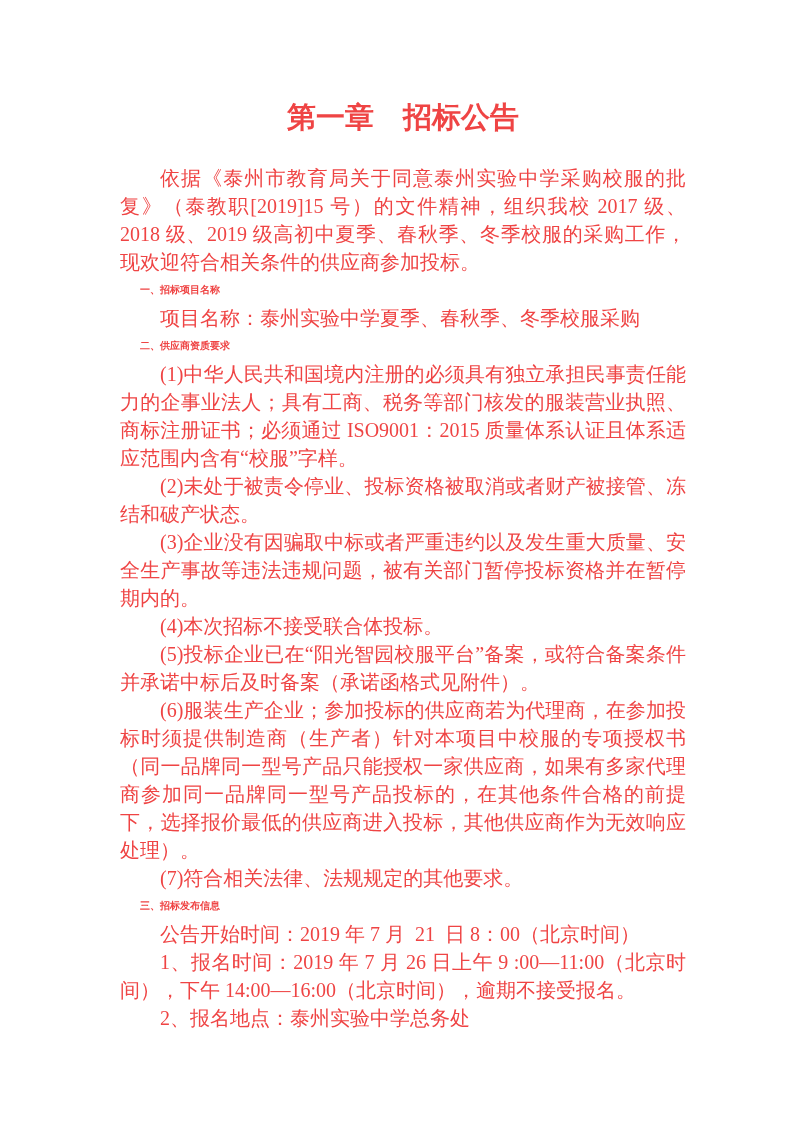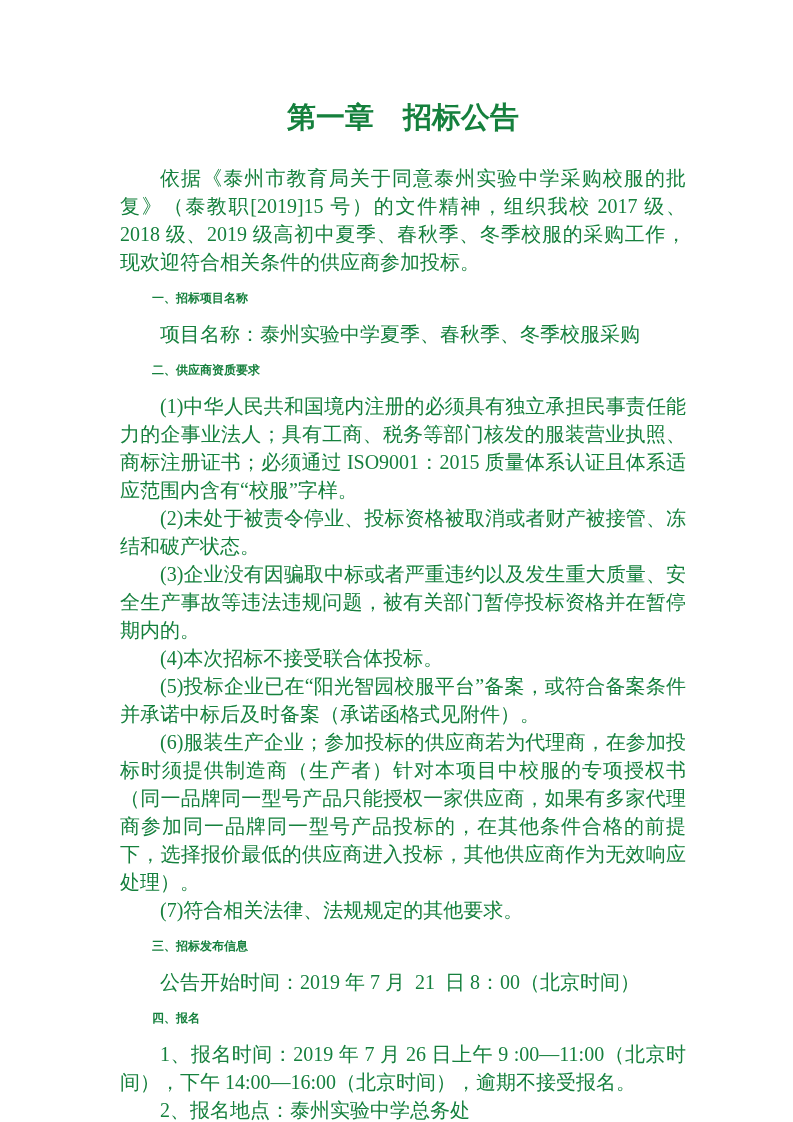--- a/index.html
+++ b/index.html
@@ -7,40 +7,40 @@
     margin: 0;
     padding: 0;
     background: #ffffff;
   }
   .page {
     position: relative;
     width: 793px;
     height: 1122px;
     background: #ffffff;
     overflow: hidden;
-    color: #15803d;
+    color: #ef4444;
     font-family: "Liberation Serif", "DejaVu Serif", serif;
   }
   .content {
     position: absolute;
     left: 120px;
     top: 95px;
     width: 566px;
   }
   .doc-title {
     margin: 0 0 25px 0;
     font-size: 29px;
     line-height: 44px;
     font-weight: 700;
     text-align: center;
     white-space: pre;
   }
   .sec-head {
-    margin: 8px;
-    font-size: 12px;
+    margin: 0;
+    font-size: 10px;
     line-height: 28px;
     font-weight: 700;
     text-indent: 2em;
     text-align: left;
   }
   .body-par {
     margin: 0;
     font-size: 20px;
     line-height: 28px;
     font-weight: 400;
@@ -67,18 +67,17 @@
     <p class="body-par">(2)未处于被责令停业、投标资格被取消或者财产被接管、冻结和破产状态。</p>
     <p class="body-par">(3)企业没有因骗取中标或者严重违约以及发生重大质量、安全生产事故等违法违规问题，被有关部门暂停投标资格并在暂停期内的。</p>
     <p class="body-par">(4)本次招标不接受联合体投标。</p>
     <p class="body-par">(5)投标企业已在“阳光智园校服平台”备案，或符合备案条件并承诺中标后及时备案（承诺函格式见附件）。</p>
     <p class="body-par">(6)服装生产企业；参加投标的供应商若为代理商，在参加投标时须提供制造商（生产者）针对本项目中校服的专项授权书（同一品牌同一型号产品只能授权一家供应商，如果有多家代理商参加同一品牌同一型号产品投标的，在其他条件合格的前提下，选择报价最低的供应商进入投标，其他供应商作为无效响应处理）。</p>
     <p class="body-par">(7)符合相关法律、法规规定的其他要求。</p>
 
     <h2 class="sec-head">三、招标发布信息</h2>
     <p class="body-par">公告开始时间：2019 年 7 月  21  日 8：00（北京时间）</p>
 
-    <h2 class="sec-head">四、报名</h2>
     <p class="body-par">1、报名时间：2019 年 7 月 26 日上午 9 :00—11:00（北京时间），下午 14:00—16:00（北京时间），逾期不接受报名。</p>
     <p class="body-par">2、报名地点：泰州实验中学总务处</p>
 
   </div>
 </div>
 
 </body></html>

